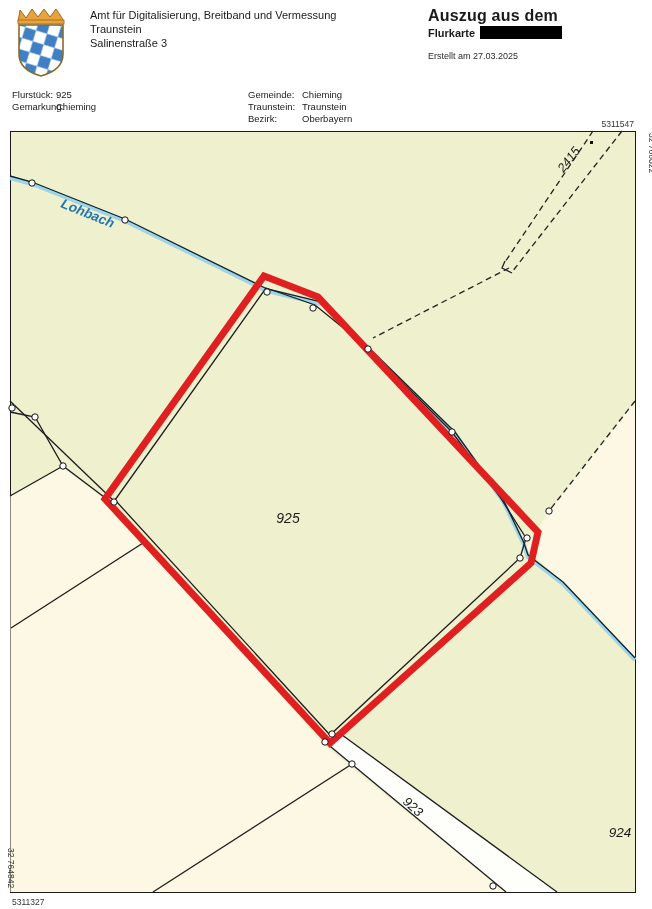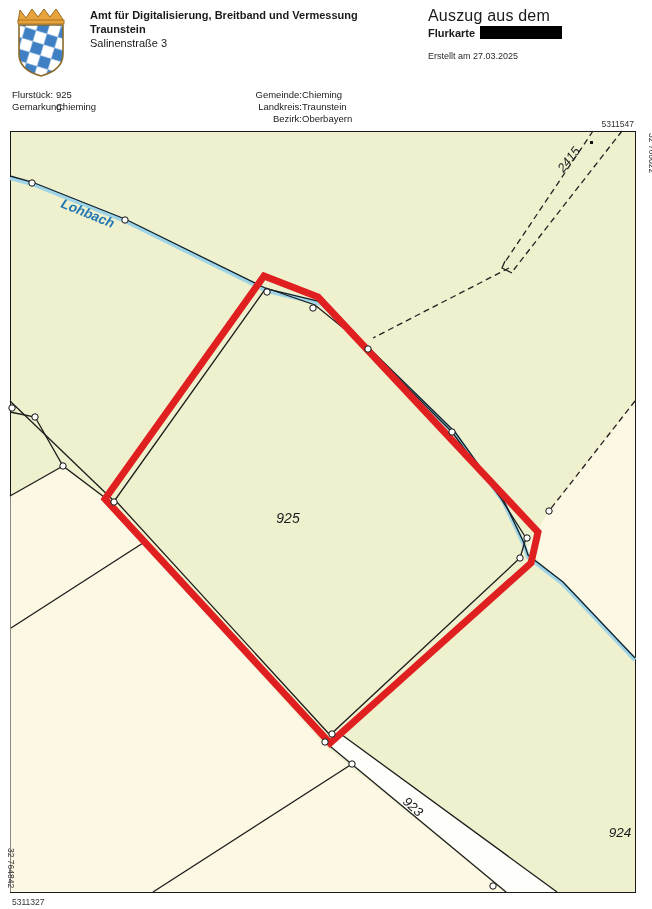--- a/index.html
+++ b/index.html
@@ -1,33 +1,33 @@
 <!DOCTYPE html>
 <html><head>
 <meta charset="utf-8">
 <style>
   html,body{margin:0;padding:0;background:#ffffff;}
   .page{position:relative;width:652px;height:909px;background:#fff;overflow:hidden;
         font-family:"Liberation Sans",sans-serif;color:#1a1a1a;}
   .abs{position:absolute;}
   
   .office{left:90px;top:8px;font-size:11px;line-height:14px;}
-  .office .b{font-weight:bold;}
+  .office .b{font-weight:normal;}
   
   .titleblock{left:428px;top:6px;width:220px;}
-  .title{font-size:16px;line-height:19px;font-weight:normal;letter-spacing:.2px;}
+  .title{font-size:16px;line-height:19px;font-weight:bold;letter-spacing:.2px;}
   .flurrow{margin-top:1px;display:flex;align-items:center;gap:5px;text-align:right;}
   .flurlabel{font-size:11px;font-weight:bold;}
   .redact{display:inline-block;width:82px;height:13px;background:#000;}
   .created{margin-top:12px;font-size:9px;color:#2b2b2b;}
   
   .info{font-size:9.5px;line-height:12px;}
   .inforow{display:flex;}
   .ilabel{width:44px;}
-  .ilabel2{width:54px;text-align:right;}
+  .ilabel2{width:54px;}
   .map-svg{left:0;top:0;}
   text{font-family:"Liberation Sans",sans-serif;}
 </style>
 </head>
 <body>
 
 <div class="page">
 
   <svg class="abs map-svg" width="652" height="909" viewBox="0 0 652 909" xmlns="http://www.w3.org/2000/svg">
 
@@ -133,21 +133,21 @@
       <span>Chieming</span>
     </div>
   </div>
 
   <div class="abs info" style="left:248px;top:89px;">
     <div class="inforow">
       <span class="ilabel2">Gemeinde:</span>
       <span>Chieming</span>
     </div>
     <div class="inforow">
-      <span class="ilabel2">Landkreis:</span>
+      <span class="ilabel2">Traunstein:</span>
       <span>Traunstein</span>
     </div>
     <div class="inforow">
       <span class="ilabel2">Bezirk:</span>
       <span>Oberbayern</span>
     </div>
   </div>
 
 </div>
 

